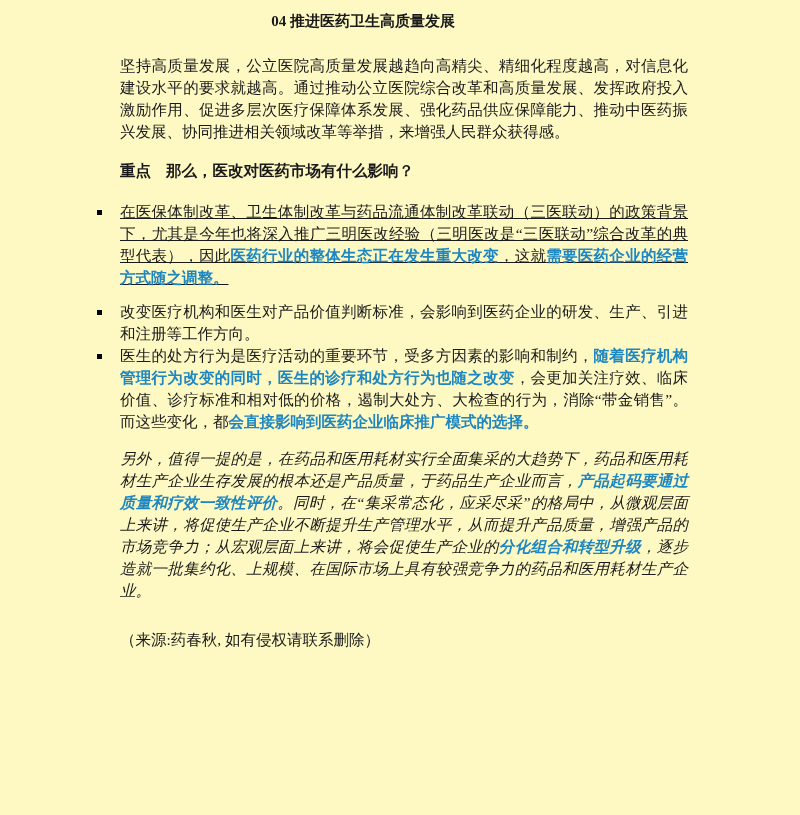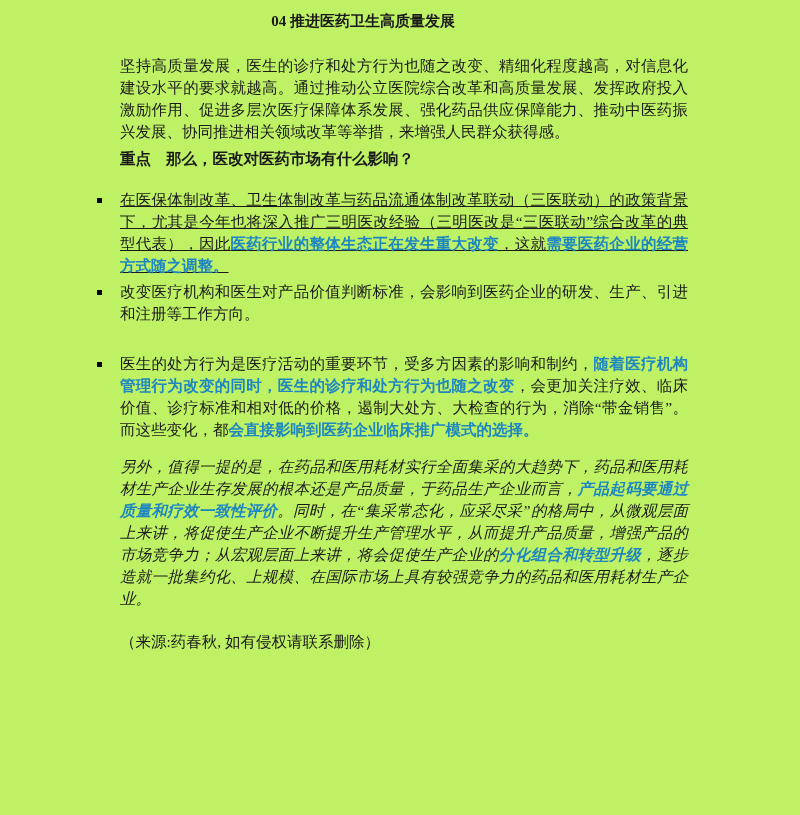--- a/index.html
+++ b/index.html
@@ -2,67 +2,67 @@
 <html style="--accent: #1E86C1;"><head>
 <meta charset="utf-8">
 <style>
   html, body { margin: 0; padding: 0; background: #ffffff; }
   .page {
     position: relative;
     width: 800px;
     height: 815px;
     box-sizing: border-box;
     padding: 10px 112px 0 120px;
-    background: #bef264;
+    background: #fef9c3;
     overflow: hidden;
     font-family: "Liberation Serif", "DejaVu Serif", serif;
     font-size: 15.5px;
     line-height: 22px;
     color: #1a1a1a;
     text-align: justify;
   }
   .doc-title {
     margin: 0;
     font-size: 15px;
     font-weight: 700;
     line-height: 22px;
     text-align: center;
     position: relative;
     left: -41px;
     white-space: nowrap;
   }
   p { margin: 0; }
   .intro { margin-top: 23px; }
-  .section-heading { margin-top: 5px; font-weight: 700; }
+  .section-heading { margin-top: 17px; font-weight: 700; }
   .section-heading .label { margin-right: 15px; }
   .bullet { position: relative; }
   .bullet.b1 { margin-top: 19px; text-decoration: underline; }
-  .bullet.b2 { margin-top: 4px; }
-  .bullet.b3 { margin-top: 28px; }
+  .bullet.b2 { margin-top: 12px; }
+  .bullet.b3 { margin-top: 0; }
   .bullet.b4 { margin-top: 17px; }
   .marker {
     position: absolute;
     left: -23px;
     top: 9px;
     width: 5px;
     height: 5px;
     background: #000000;
   }
   .closing { margin-top: 15px; font-style: italic; }
-  .source { margin-top: 21px; }
+  .source { margin-top: 27px; }
   .em { color: var(--accent, #1E86C1); font-weight: 700; }
 </style>
 </head>
 <body>
 
 <div class="page">
 
   <h1 class="doc-title">04 推进医药卫生高质量发展</h1>
 
-  <p class="intro">坚持高质量发展，医生的诊疗和处方行为也随之改变、精细化程度越高，对信息化建设水平的要求就越高。通过推动公立医院综合改革和高质量发展、发挥政府投入激励作用、促进多层次医疗保障体系发展、强化药品供应保障能力、推动中医药振兴发展、协同推进相关领域改革等举措，来增强人民群众获得感。</p>
+  <p class="intro">坚持高质量发展，公立医院高质量发展越趋向高精尖、精细化程度越高，对信息化建设水平的要求就越高。通过推动公立医院综合改革和高质量发展、发挥政府投入激励作用、促进多层次医疗保障体系发展、强化药品供应保障能力、推动中医药振兴发展、协同推进相关领域改革等举措，来增强人民群众获得感。</p>
 
   <p class="section-heading">
     <span class="label">重点</span><span>那么，医改对医药市场有什么影响？</span>
   </p>
 
   <div class="bullet b1">
     <span class="marker"></span>
     <p><span>在医保体制改革、卫生体制改革与药品流通体制改革联动（三医联动）的政策背景下，尤其是今年也将深入推广三明医改经验（三明医改是“三医联动”综合改革的典型代表），因此</span><span class="em">医药行业的整体生态正在发生重大改变</span><span>，这就</span><span class="em">需要医药企业的经营方式随之调整。</span></p>
   </div>
 

